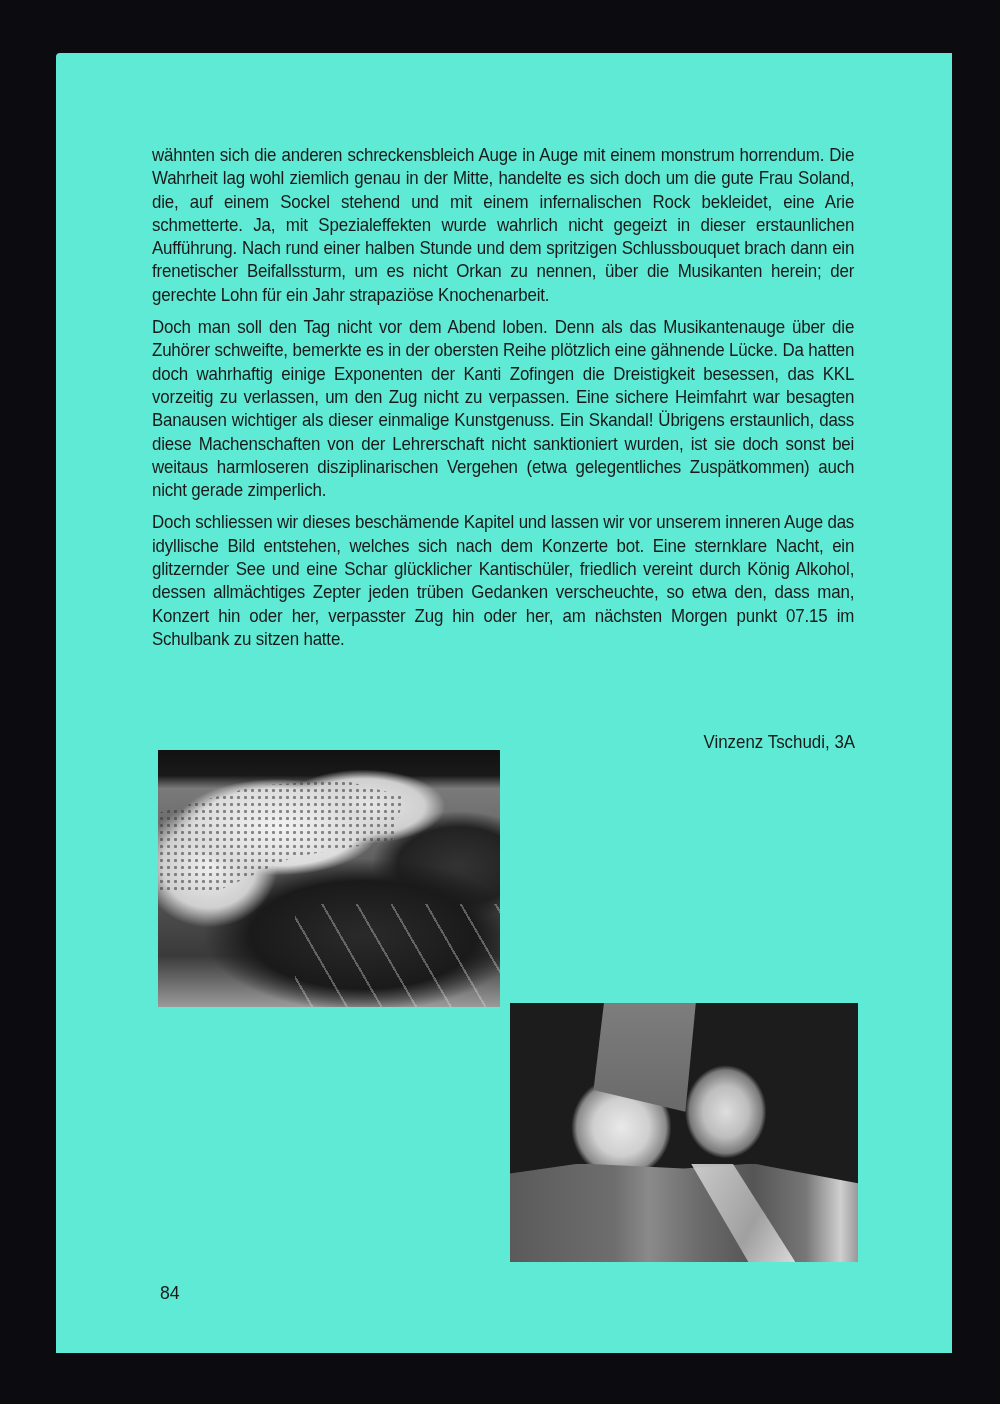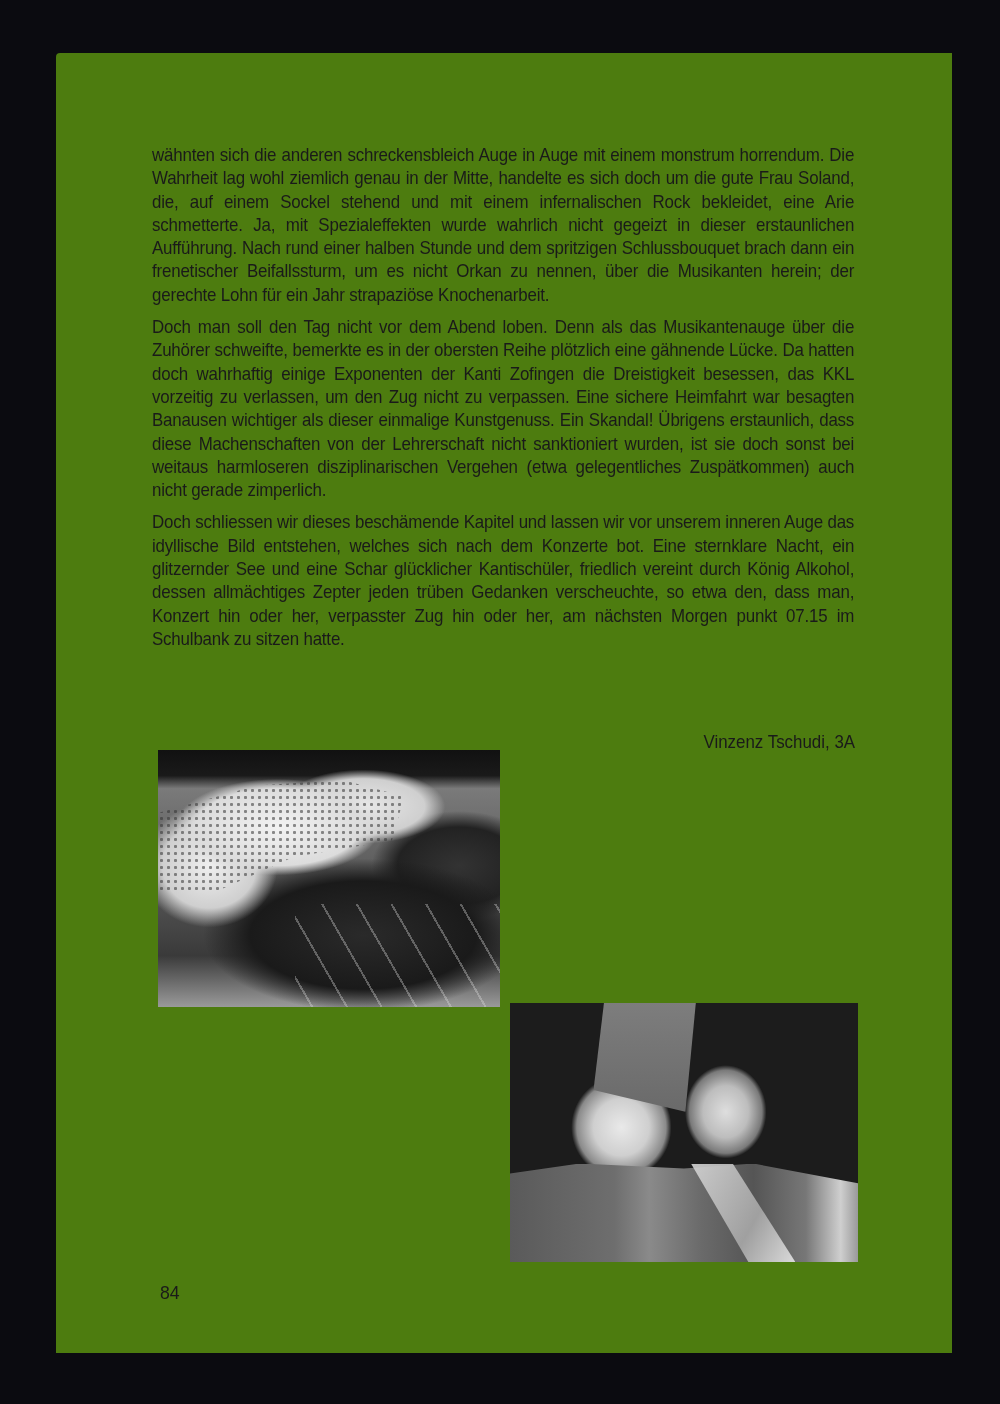--- a/index.html
+++ b/index.html
@@ -5,21 +5,21 @@
   html, body { margin: 0; padding: 0; }
   body {
     width: 1000px; height: 1404px;
     background: #0b0b10;
     position: relative; overflow: hidden;
     font-family: "Liberation Sans", sans-serif;
   }
   .page {
     position: absolute; left: 56px; top: 53px;
     width: 896px; height: 1300px;
-    background: #4d7c0f;
+    background: #5eead4;
     border-top-left-radius: 4px;
   }
   .text-block {
     position: absolute; left: 96px; top: 91px;
     width: 702px;
     font-family: "Liberation Sans", sans-serif;
     font-size: 18.2px;
     line-height: 23.3px;
     color: #1a1a1a;
     text-align: justify;

